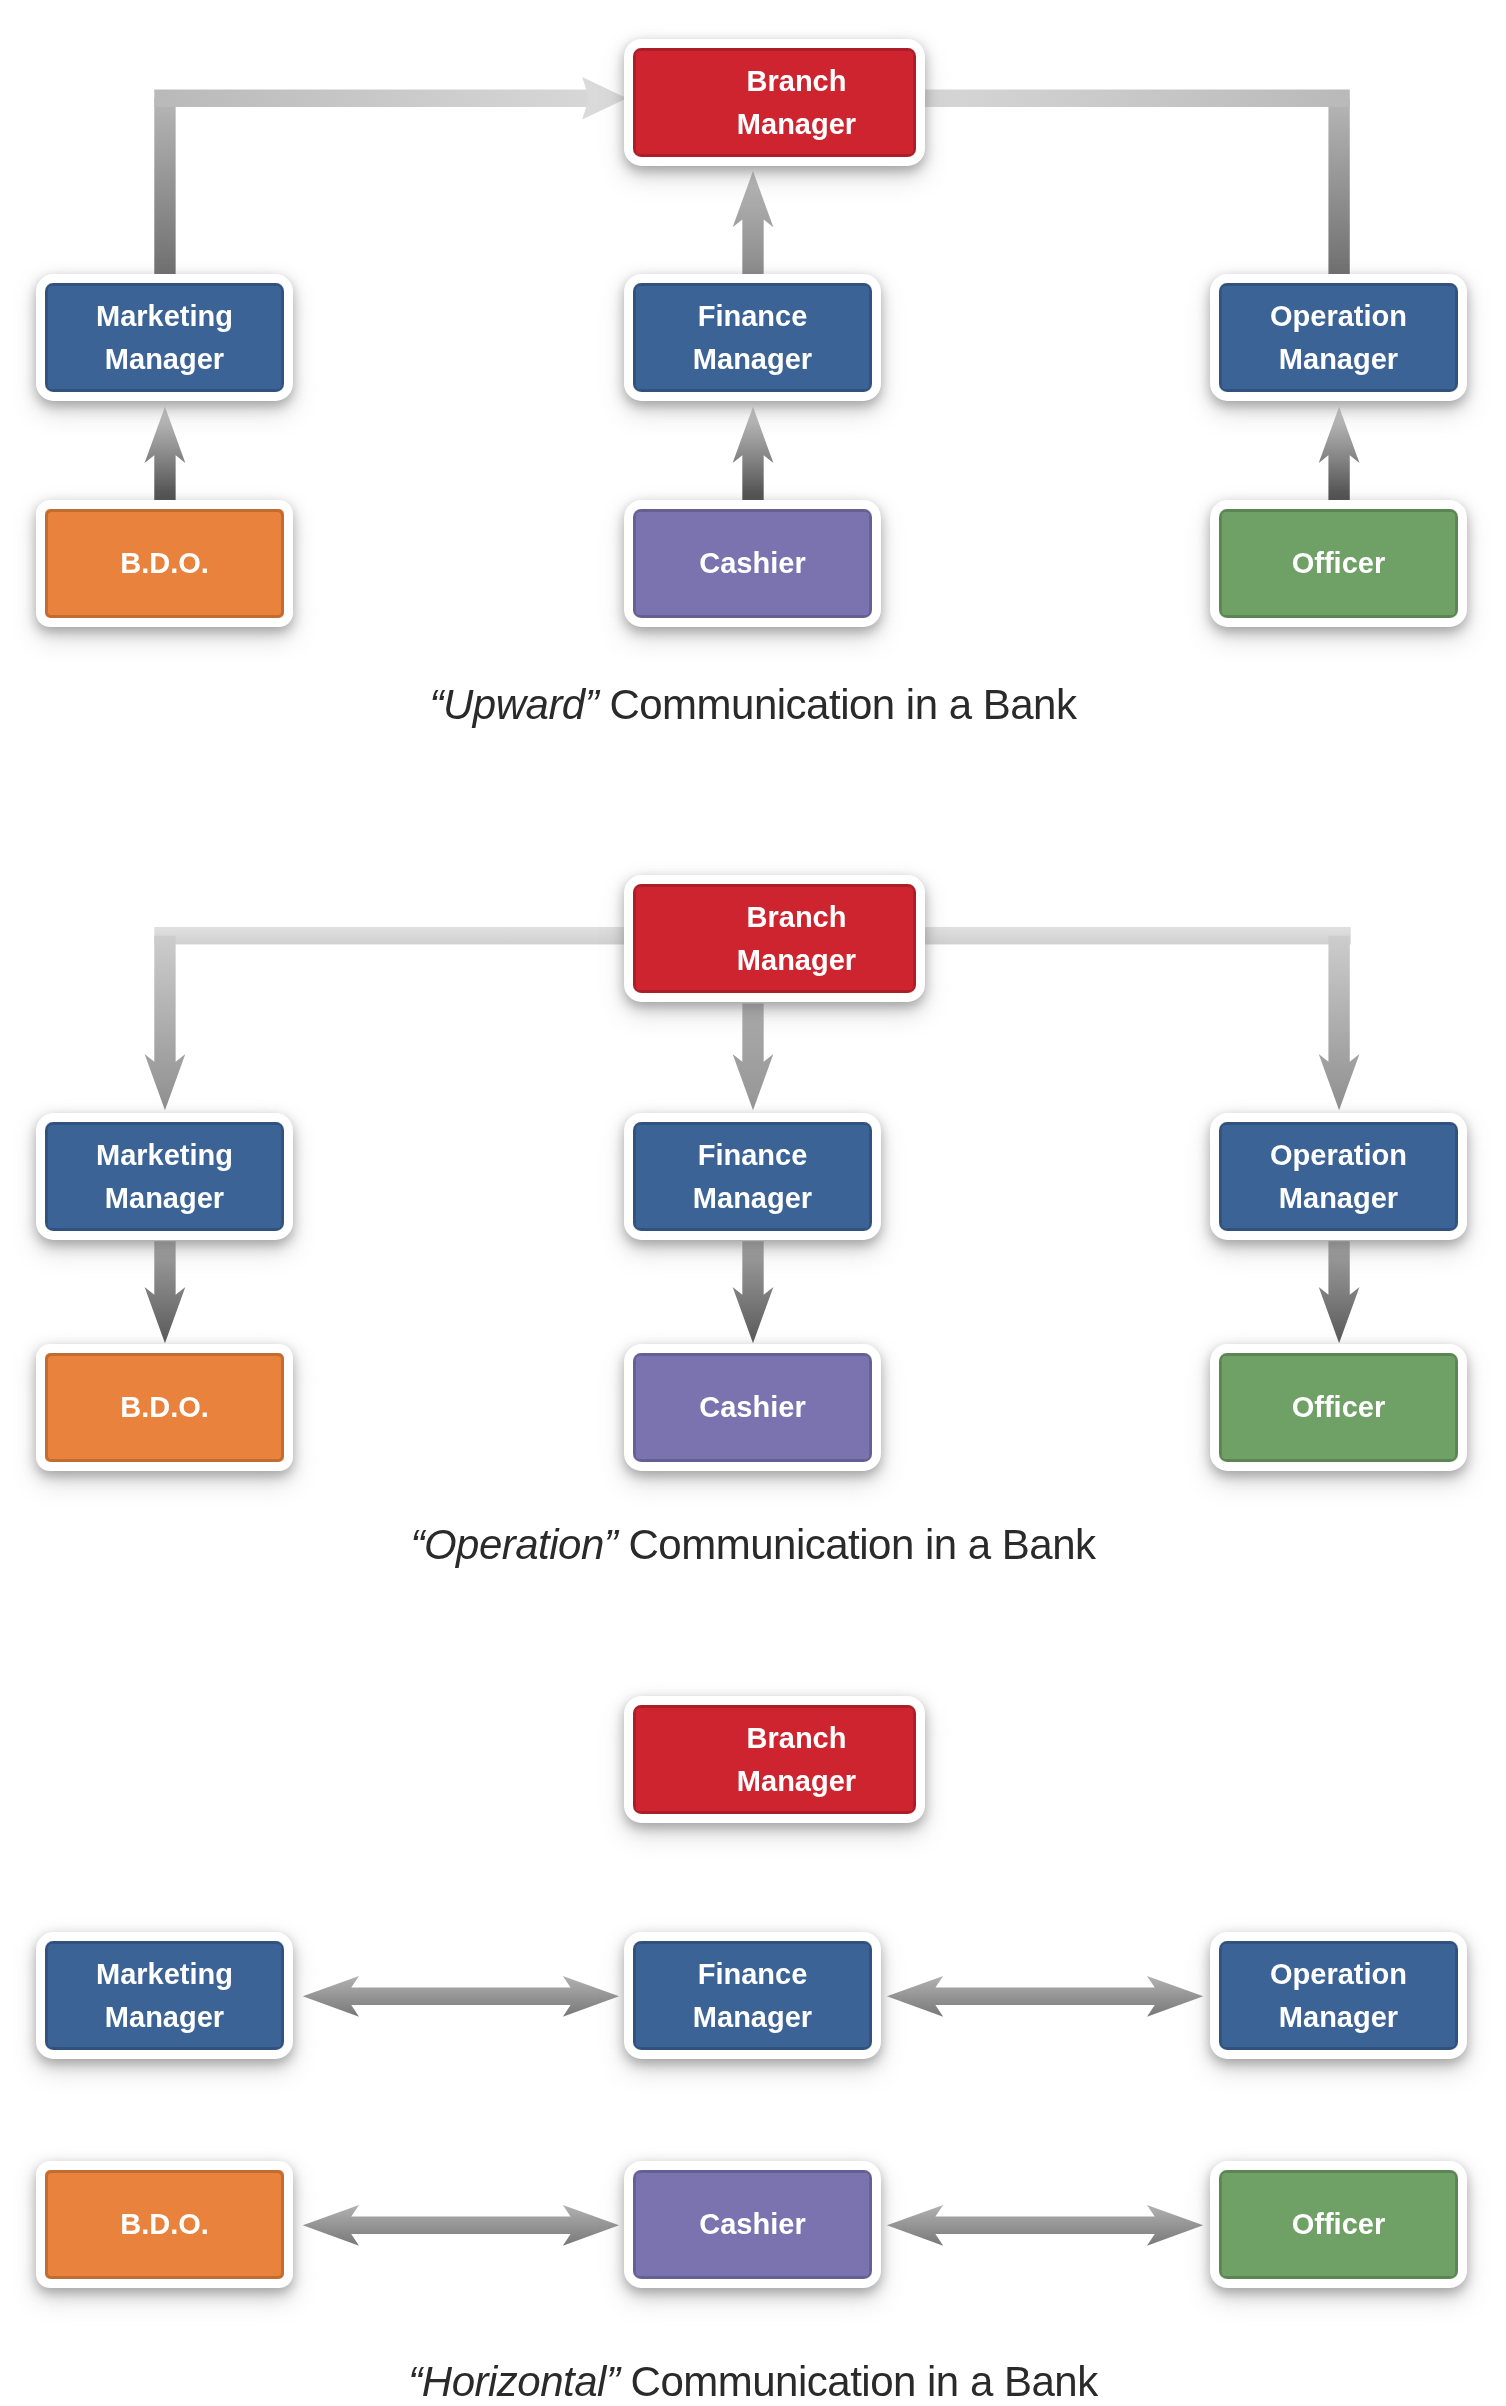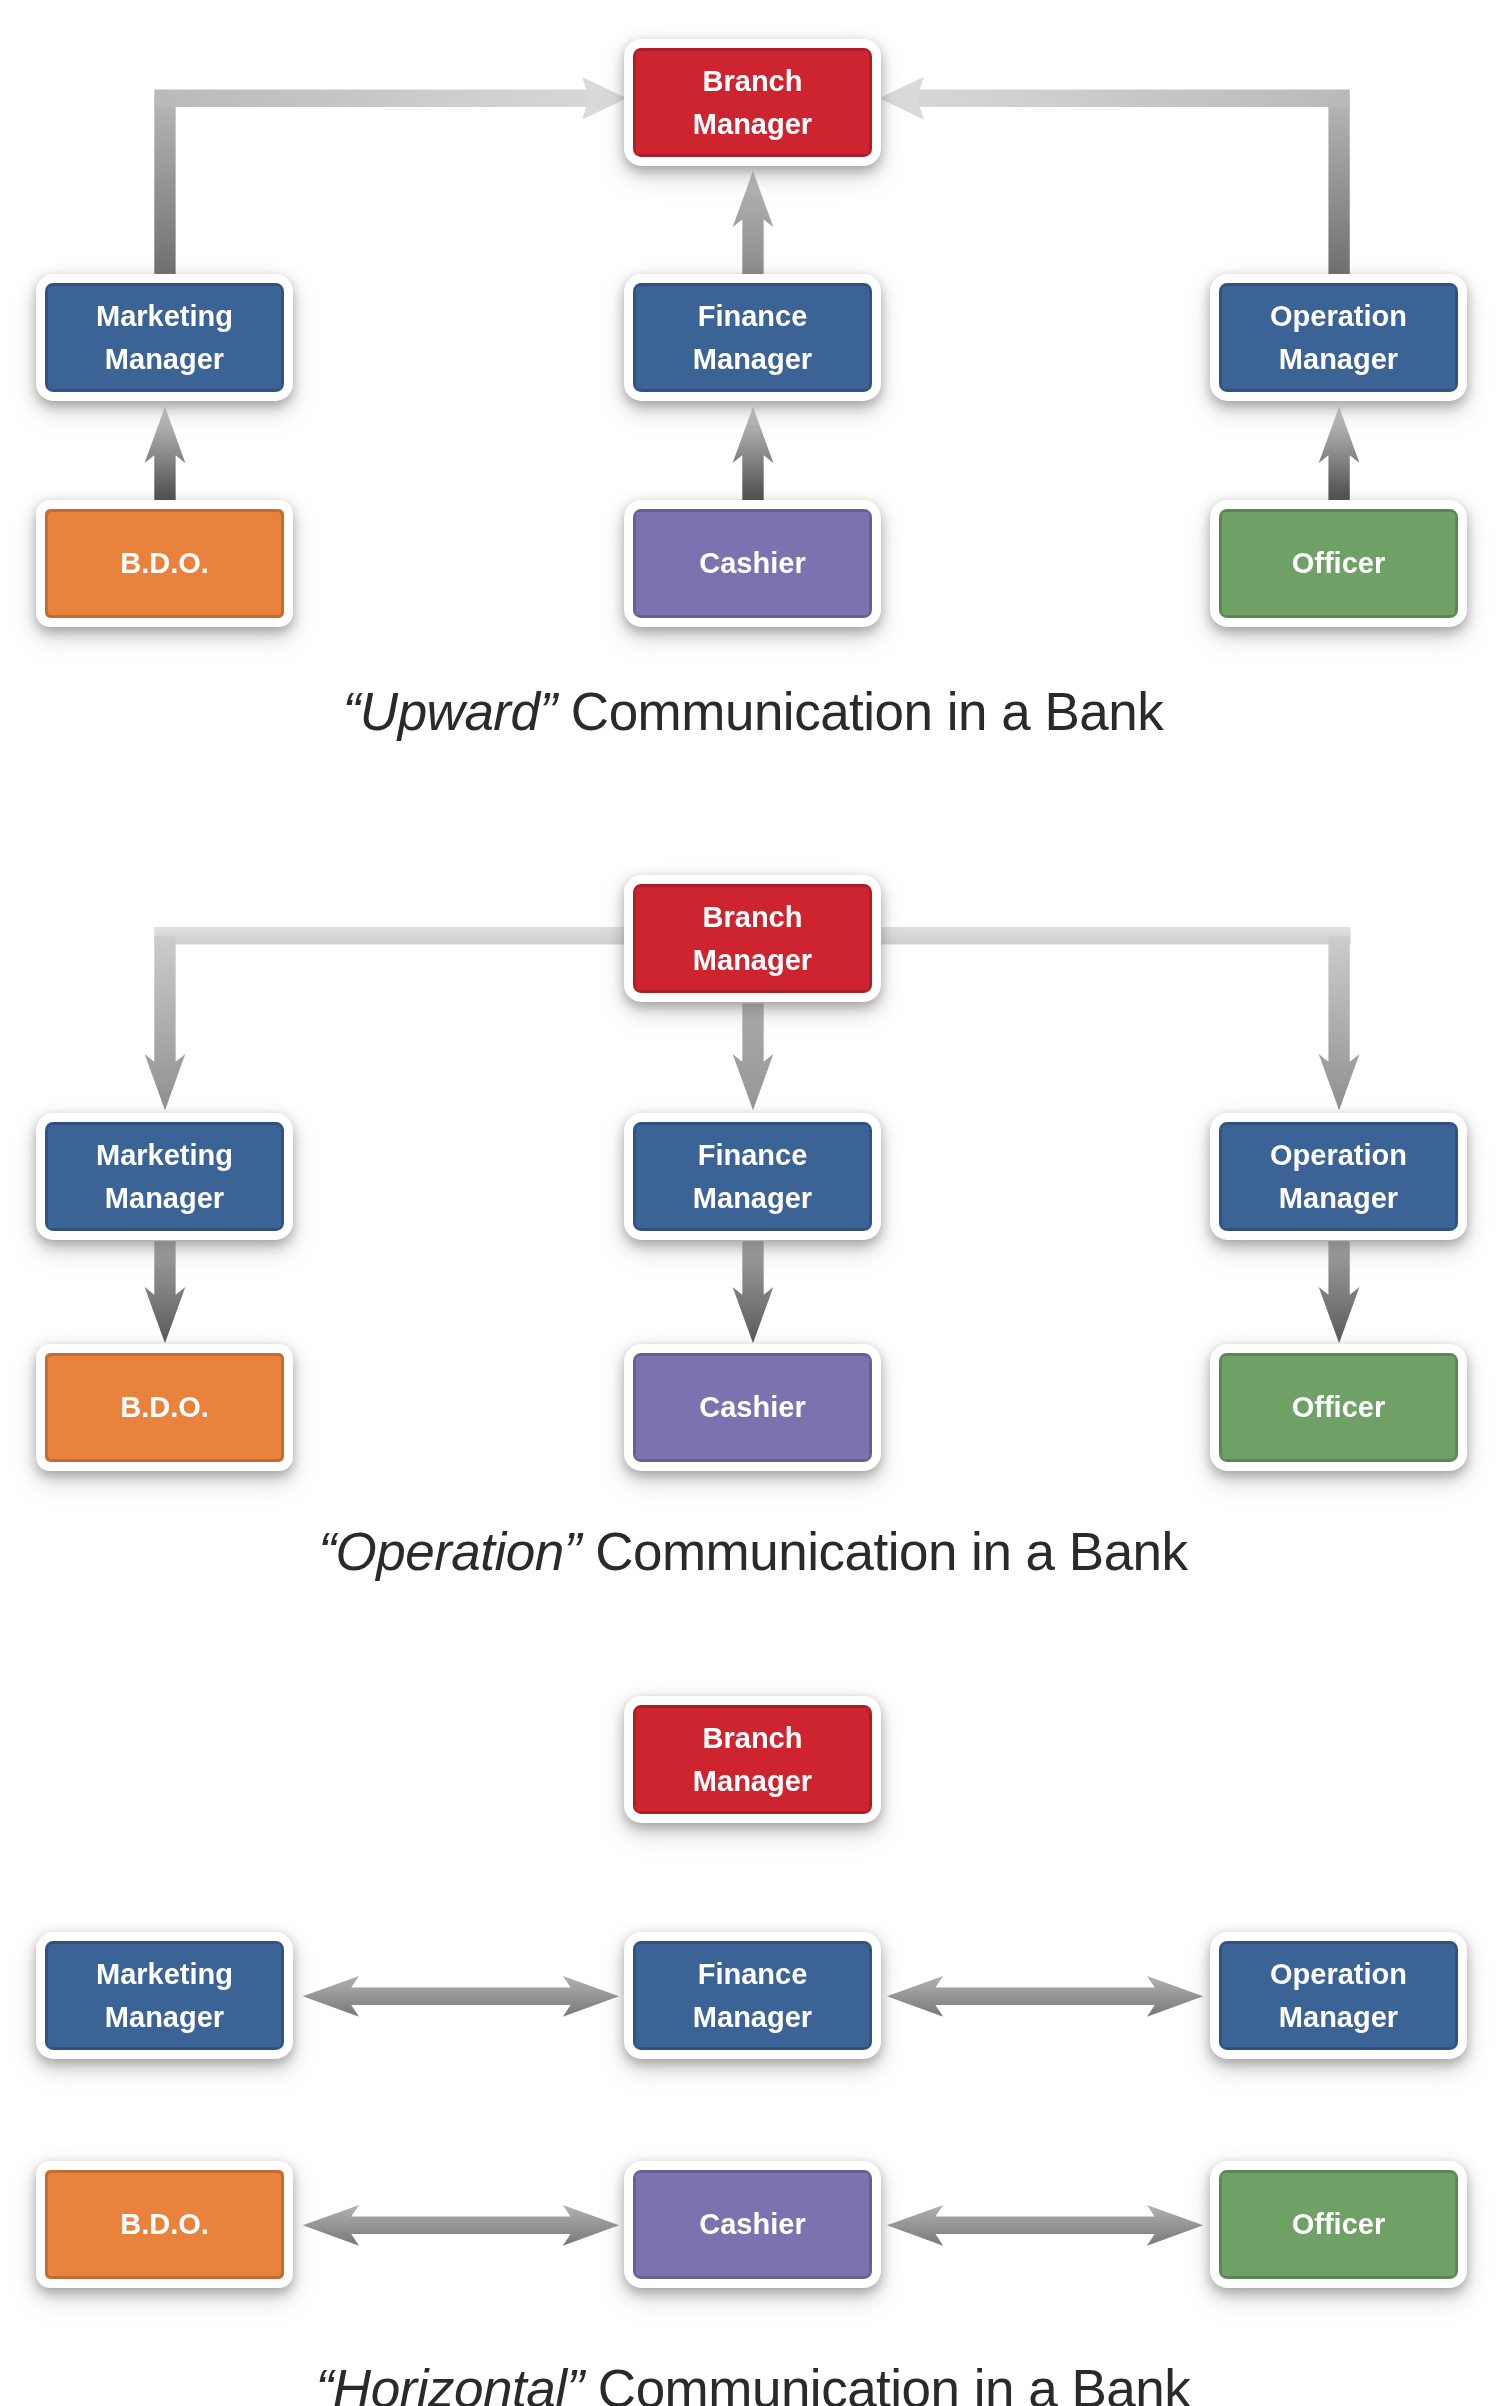--- a/index.html
+++ b/index.html
@@ -22,32 +22,32 @@
     color:var(--box-text,#fff);
     font-weight:700;font-size:29px;line-height:1.45;
     box-shadow:0 4.9px 11.6px rgba(104,104,104,.5), 0 11.6px 25px rgba(140,140,140,.3);
   }
   .node::after{
     content:"";position:absolute;inset:0;border-radius:6.8px;
     box-shadow:inset 0 0 0 2.9px rgba(0,0,0,.17);
     pointer-events:none;
   }
   .node .lbl{display:block;max-width:184px;}
-  .node.red{background:var(--red);}
+  .node.red{background:var(--red);padding-left:44px;}
   .node.blue{background:var(--blue);}
   .node.orange{background:var(--orange);border-radius:14px;}
   .node.purple{background:var(--purple);}
   .node.green{background:var(--green);text-align:center;}
 
   
   .caption{
     position:absolute;z-index:1;left:0;width:1506px;
     text-align:center;
     color:var(--caption,#2a2a2a);
-    font-size:53px;letter-spacing:-0.5px;
+    font-size:42px;letter-spacing:-0.5px;
     white-space:nowrap;
   }
   .caption em{font-style:italic;}
 </style>
 </head>
 <body>
 
 <div class="canvas">
 
   <svg class="arrow-layer" width="1506" height="2407" viewBox="0 0 1552 2480">

